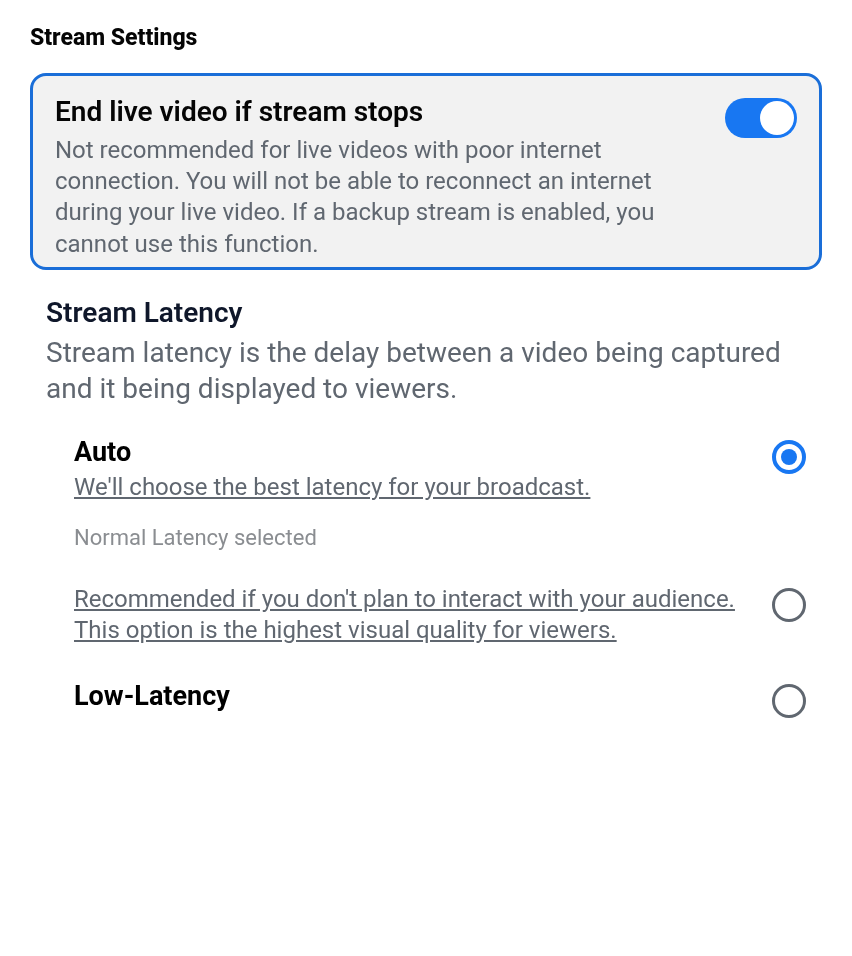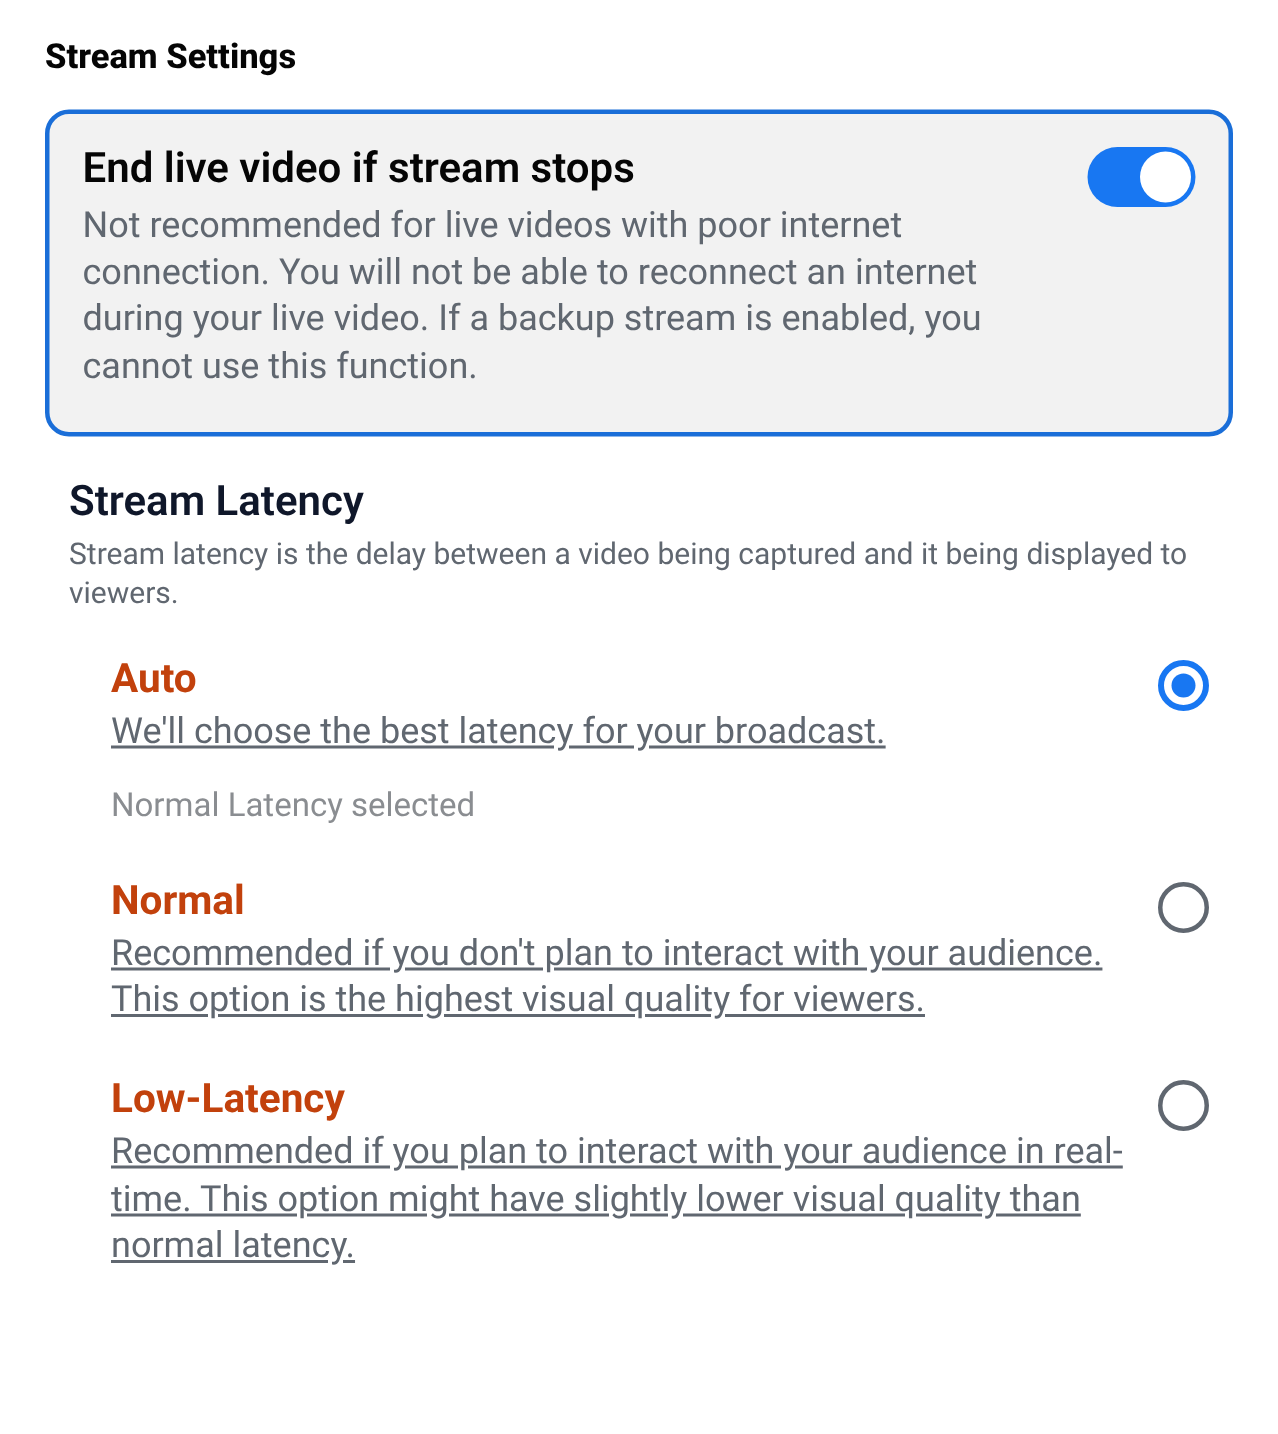--- a/index.html
+++ b/index.html
@@ -16,21 +16,21 @@
     .page-title {
       font-size: 23px;
       font-weight: 800;
       color: #050505;
       margin-bottom: 22px;
     }
     .highlight-card {
       background: #f2f2f2;
       border: 3px solid #1a6ed8;
       border-radius: 16px;
-      padding: 18px 22px 28px 22px;
+      padding: 18px 22px 7px 22px;
       display: flex;
       align-items: flex-start;
       gap: 20px;
       margin-bottom: 26px;
     }
     .highlight-text {
       flex: 1;
     }
     .setting-title {
       font-size: 28px;
@@ -63,21 +63,21 @@
       top: 3px;
       right: 3px;
     }
     .section-title {
       font-size: 28px;
       font-weight: 600;
       color: #0f172a;
       margin: 0 16px 6px 16px;
     }
     .section-desc {
-      font-size: 20px;
+      font-size: 28px;
       color: #606770;
       line-height: 1.3;
       margin: 0 16px 0 16px;
     }
     .radio-group {
       margin-top: 28px;
       padding: 0 16px 0 44px;
     }
     .radio-item {
       display: flex;
@@ -85,21 +85,21 @@
       gap: 20px;
       margin-bottom: 34px;
       cursor: pointer;
     }
     .radio-text {
       flex: 1;
     }
     .radio-title {
       font-size: 27px;
       font-weight: 700;
-      color: #c2410c;
+      color: #000000;
       margin-bottom: 4px;
     }
     .radio-desc {
       font-size: 24px;
       color: #606770;
       line-height: 1.3;
       text-decoration: underline;
     }
     .radio-subtext {
       font-size: 22px;
@@ -158,27 +158,25 @@
     <div class="radio-text">
       <div class="radio-title">Auto</div>
       <div class="radio-desc">We'll choose the best latency for your broadcast.</div>
       <div class="radio-subtext">Normal Latency selected</div>
     </div>
     <div class="radio-control radio-selected"></div>
   </div>
 
   <div class="radio-item">
     <div class="radio-text">
-      <div class="radio-title">Normal</div>
       <div class="radio-desc">Recommended if you don't plan to interact with your audience. This option is the highest visual quality for viewers.</div>
     </div>
     <div class="radio-control radio-unselected"></div>
   </div>
 
   <div class="radio-item">
     <div class="radio-text">
       <div class="radio-title">Low-Latency</div>
-      <div class="radio-desc">Recommended if you plan to interact with your audience in real-time. This option might have slightly lower visual quality than normal latency.</div>
     </div>
     <div class="radio-control radio-unselected"></div>
   </div>
 
 </div>
 
 </body></html>

